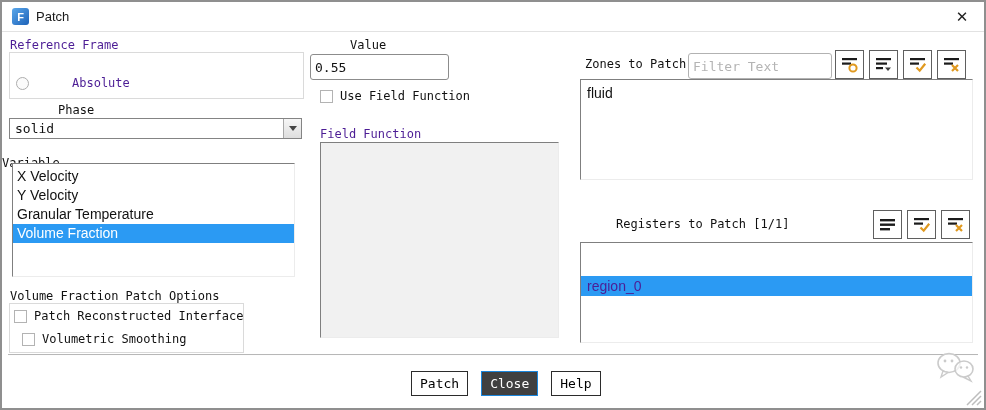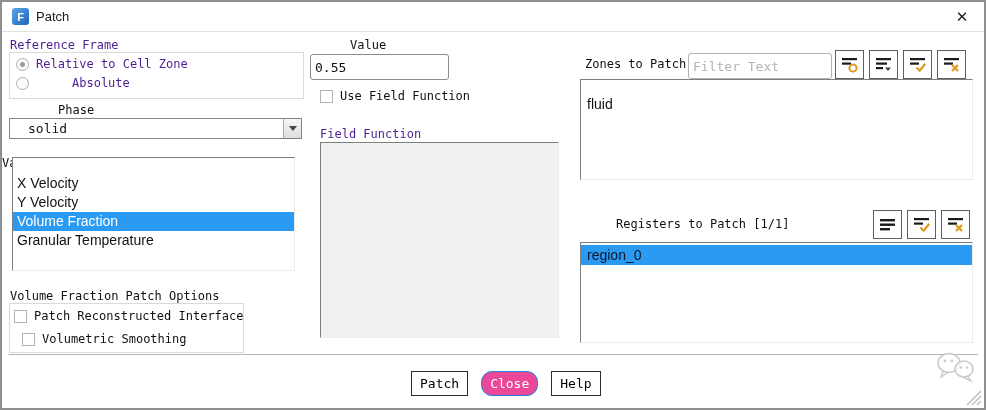--- a/index.html
+++ b/index.html
@@ -23,86 +23,82 @@
   .groupbox{position:absolute;border:1px solid #dadada;background:#fff;box-sizing:border-box;}
   .radio{width:13px;height:13px;border-radius:50%;border:1px solid #adadad;background:#fbfbfb;
     box-sizing:border-box;display:inline-block;position:relative;}
   .radio.sel::after{content:"";position:absolute;left:3px;top:3px;width:5px;height:5px;
     border-radius:50%;background:#9a9a9a;}
   .cb{width:13px;height:13px;border:1px solid #b3b3b3;background:#fff;box-sizing:border-box;
     display:inline-block;}
   .row{position:absolute;display:flex;align-items:center;gap:7px;}
   .combo{position:absolute;height:21px;box-sizing:border-box;border:1px solid #848484;
     background:#fff;display:flex;align-items:center;}
-  .combo .txt{padding-left:5px;font-size:13px;flex:1;margin-left:13px;}
+  .combo .txt{padding-left:5px;font-size:13px;flex:1;}
   .combo .arrow-btn{width:17px;height:100%;border-left:1px solid #a8a8a8;
     background:linear-gradient(#f6f6f6,#dedede);display:flex;align-items:center;justify-content:center;}
   .combo .arrow-btn::after{content:"";border:4px solid transparent;border-top:5px solid #444;margin-top:4px;}
   .listbox{position:absolute;box-sizing:border-box;background:#fff;
     border:1px solid;border-color:#7f7f7f #ececec #ececec #7f7f7f;
     font-family:"Liberation Sans",sans-serif;font-size:14px;overflow:hidden;}
   .listbox.disabled{background:#f1f1f1;}
   .li{height:19px;line-height:19px;padding-left:4px;white-space:nowrap;}
   .li.sel{background:#2b9af3;color:#fff;}
   .li20{height:20px;line-height:20px;padding-left:6px;white-space:nowrap;}
-  .li20.sel{background:#2b9af3;color:#0f172a;}
+  .li20.sel{background:#2b9af3;color:#4c1d95;margin-top:31px;}
   .textinput{position:absolute;box-sizing:border-box;height:21px;border:1px solid #8c8c8c;
     border-radius:3px;background:#fff;font-family:"DejaVu Sans Mono",monospace;font-size:13px;
     padding:12px 4px;color:#111;outline:none;}
   .textinput.filter{border-color:#b2b2b2;color:#9e9e9e;}
   .textinput.filter::placeholder{color:#b4b4b4;opacity:1;}
   .iconbtn{position:absolute;width:29px;height:29px;box-sizing:border-box;border:1px solid #5f5f5f;
     background:#fff;display:flex;align-items:center;justify-content:center;cursor:pointer;}
   
   .separator{position:absolute;left:6px;right:6px;top:352px;height:0;
     border-top:1px solid #b7b7b7;border-bottom:1px solid #fdfdfd;}
   .btnrow{position:absolute;left:409px;top:369px;display:flex;gap:13px;}
   .btn{height:25px;box-sizing:border-box;border:1px solid #2b2b2b;background:#fff;
     font-family:"DejaVu Sans Mono",monospace;font-size:13px;padding:0 8px;line-height:23px;cursor:pointer;}
-  .btn.primary{background:#ec4899;border-color:#1a86dd;color:#fff;border-radius:11px;}
+  .btn.primary{background:#404040;border-color:#1a86dd;color:#fff;}
   .watermark{position:absolute;right:8px;top:348px;display:flex;align-items:center;gap:8px;
     pointer-events:none;}
   .wm-text{font-family:"Liberation Sans",sans-serif;font-weight:bold;font-size:27px;
     color:rgba(255,255,255,0.9);-webkit-text-stroke:1.2px #c6c6c6;text-shadow:0 0 1px #cfcfcf;}
   .resize-grip{position:absolute;right:2px;bottom:2px;width:20px;height:20px;}
 </style>
 </head>
 <body>
 
 <div class="dialog">
 
   <div class="titlebar">
     <div class="app-icon">F</div>
     <div class="title-text">Patch</div>
     <div class="close-x">✕</div>
   </div>
 
   <div class="lbl dis" style="left:8px;top:36px;">Reference Frame</div>
   <div class="groupbox" style="left:7px;top:50px;width:295px;height:47px;"></div>
-  <div class="row" style="left:14px;top:55px;">
-    <span class="radio sel"></span>
-    <span class="lbl dis" style="position:static;">Relative to Cell Zone</span>
-  </div>
   <div class="row" style="left:14px;top:74px;gap:43px;">
     <span class="radio"></span>
     <span class="lbl dis" style="position:static;">Absolute</span>
   </div>
 
   <div class="lbl" style="left:8px;top:101px;margin-left:48px;">Phase</div>
   <div class="combo" style="left:7px;top:116px;width:293px;">
     <span class="txt">solid</span>
     <span class="arrow-btn"></span>
   </div>
 
   <div class="lbl" style="left:0;top:154px;">Variable</div>
-  <div class="listbox" style="left:10px;top:155px;width:283px;height:114px;padding-top:16px;">
+  <div class="listbox" style="left:10px;top:161px;width:283px;height:114px;padding-top:3px;">
     <div class="li">X Velocity</div>
     <div class="li">Y Velocity</div>
+    <div class="li">Granular Temperature</div>
     <div class="li sel">Volume Fraction</div>
-    <div class="li">Granular Temperature</div>
   </div>
 
   <div class="lbl" style="left:8px;top:287px;">Volume Fraction Patch Options</div>
   <div class="groupbox" style="left:7px;top:301px;width:235px;height:50px;"></div>
   <div class="row" style="left:12px;top:307px;">
     <span class="cb"></span>
     <span class="lbl" style="position:static;">Patch Reconstructed Interface</span>
   </div>
   <div class="row" style="left:20px;top:330px;justify-content:center;">
     <span class="cb"></span>
@@ -146,21 +142,21 @@
     </svg>
   </div>
   <div class="iconbtn" style="left:935px;top:48px;">
     <svg width="19" height="19" viewBox="0 0 19 19">
       <rect x="2" y="3" width="15" height="2.2" fill="#1b1b1b"></rect>
       <rect x="2" y="7.5" width="9" height="2.2" fill="#1b1b1b"></rect>
       <path d="M10 10 L16 16 M16 10 L10 16" stroke="#e0991f" stroke-width="2.2"></path>
     </svg>
   </div>
 
-  <div class="listbox" style="left:578px;top:77px;width:393px;height:101px;padding-top:14px;">
+  <div class="listbox" style="left:578px;top:77px;width:393px;height:101px;padding-top:3px;">
     <div class="li20">fluid</div>
   </div>
 
   <div class="lbl" style="left:614px;top:215px;">Registers to Patch [1/1]</div>
   <div class="iconbtn" style="left:871px;top:208px;">
     <svg width="19" height="19" viewBox="0 0 19 19">
       <rect x="2" y="4" width="15" height="2.4" fill="#1b1b1b"></rect>
       <rect x="2" y="8.5" width="15" height="2.4" fill="#1b1b1b"></rect>
       <rect x="2" y="13" width="10" height="2.4" fill="#1b1b1b"></rect>
     </svg>

